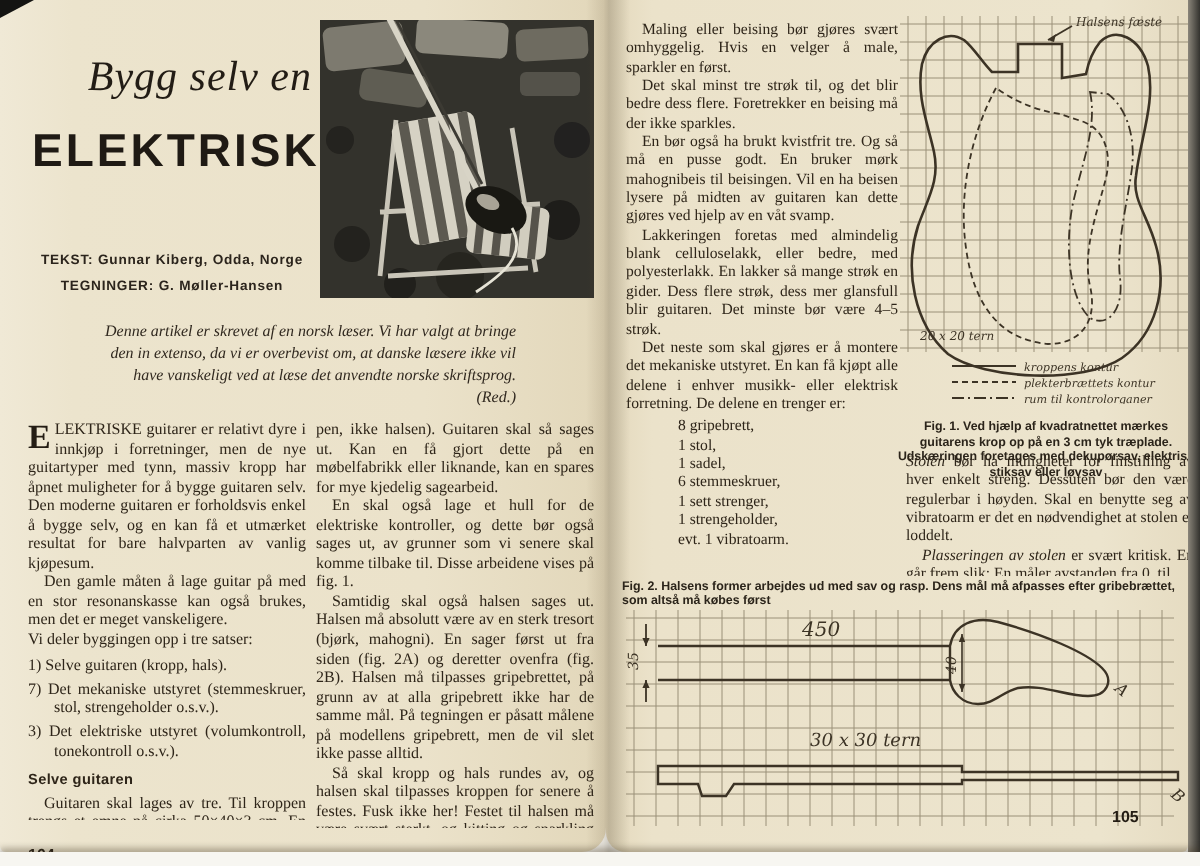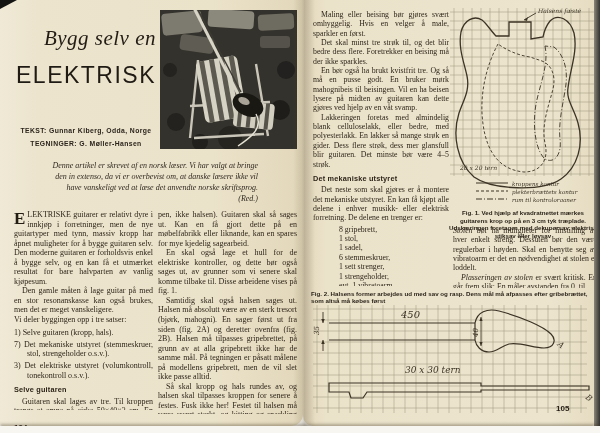--- a/index.html
+++ b/index.html
@@ -22,21 +22,21 @@
     background:linear-gradient(90deg,#8a857a,#33322e);}
   .corner-tl{position:absolute;left:0;top:0;width:0;height:0;
     border-top:9px solid #141412;border-right:17px solid transparent;}
   .bottom-edge{position:absolute;left:0;top:426px;width:600px;height:7px;
     background:#f7f6f1;box-shadow:0 -2px 3px rgba(60,50,30,.35);}
 
   
   .title-block{position:absolute;left:16px;top:26px;width:140px;text-align:right;}
   .kicker{font-style:italic;font-size:21px;letter-spacing:.5px;color:#221c15;
     font-family:"Liberation Serif",serif;}
-  .big-title{font-family:"Liberation Sans",sans-serif;font-weight:normal;
+  .big-title{font-family:"Liberation Sans",sans-serif;font-weight:bold;
     font-size:23px;letter-spacing:1.5px;color:#1f1a14;line-height:33px;margin-top:8px;}
   .credits{position:absolute;left:10px;top:124px;width:152px;text-align:center;
     font-family:"Liberation Sans",sans-serif;font-weight:bold;font-size:6.8px;
     letter-spacing:.4px;color:#2b241c;line-height:13px;}
   .photo{position:absolute;left:160px;top:10px;width:137px;height:139px;}
   .editorial{position:absolute;left:52px;top:160px;width:206px;text-align:right;
     font-style:italic;font-size:8px;line-height:11px;color:#30281f;}
 
   .col{position:absolute;font-size:8px;line-height:9.55px;text-align:justify;
     color:#2e2519;overflow:hidden;}
@@ -158,21 +158,20 @@
     <div class="pgnum pg-104">104</div>
   </div>
 
   <div class="page right-page">
 
     <div class="col rp-col1">
       <p>Maling eller beising bør gjøres svært omhyggelig. Hvis en velger å male, sparkler en først.</p>
       <p>Det skal minst tre strøk til, og det blir bedre dess flere. Foretrekker en beising må der ikke sparkles.</p>
       <p>En bør også ha brukt kvistfrit tre. Og så må en pusse godt. En bruker mørk mahognibeis til beisingen. Vil en ha beisen lysere på midten av guitaren kan dette gjøres ved hjelp av en våt svamp.</p>
       <p>Lakkeringen foretas med almindelig blank celluloselakk, eller bedre, med polyesterlakk. En lakker så mange strøk en gider. Dess flere strøk, dess mer glansfull blir guitaren. Det minste bør være 4–5 strøk.</p>
-      <div class="sec-head">Det mekaniske utstyret</div>
       <p>Det neste som skal gjøres er å montere det mekaniske utstyret. En kan få kjøpt alle delene i enhver musikk- eller elektrisk forretning. De delene en trenger er:</p>
       <ul class="parts-list">
         <li>8 gripebrett,</li>
         <li>1 stol,</li>
         <li>1 sadel,</li>
         <li>6 stemmeskruer,</li>
         <li>1 sett strenger,</li>
         <li>1 strengeholder,</li>
         <li>evt. 1 vibratoarm.</li>
       </ul>

